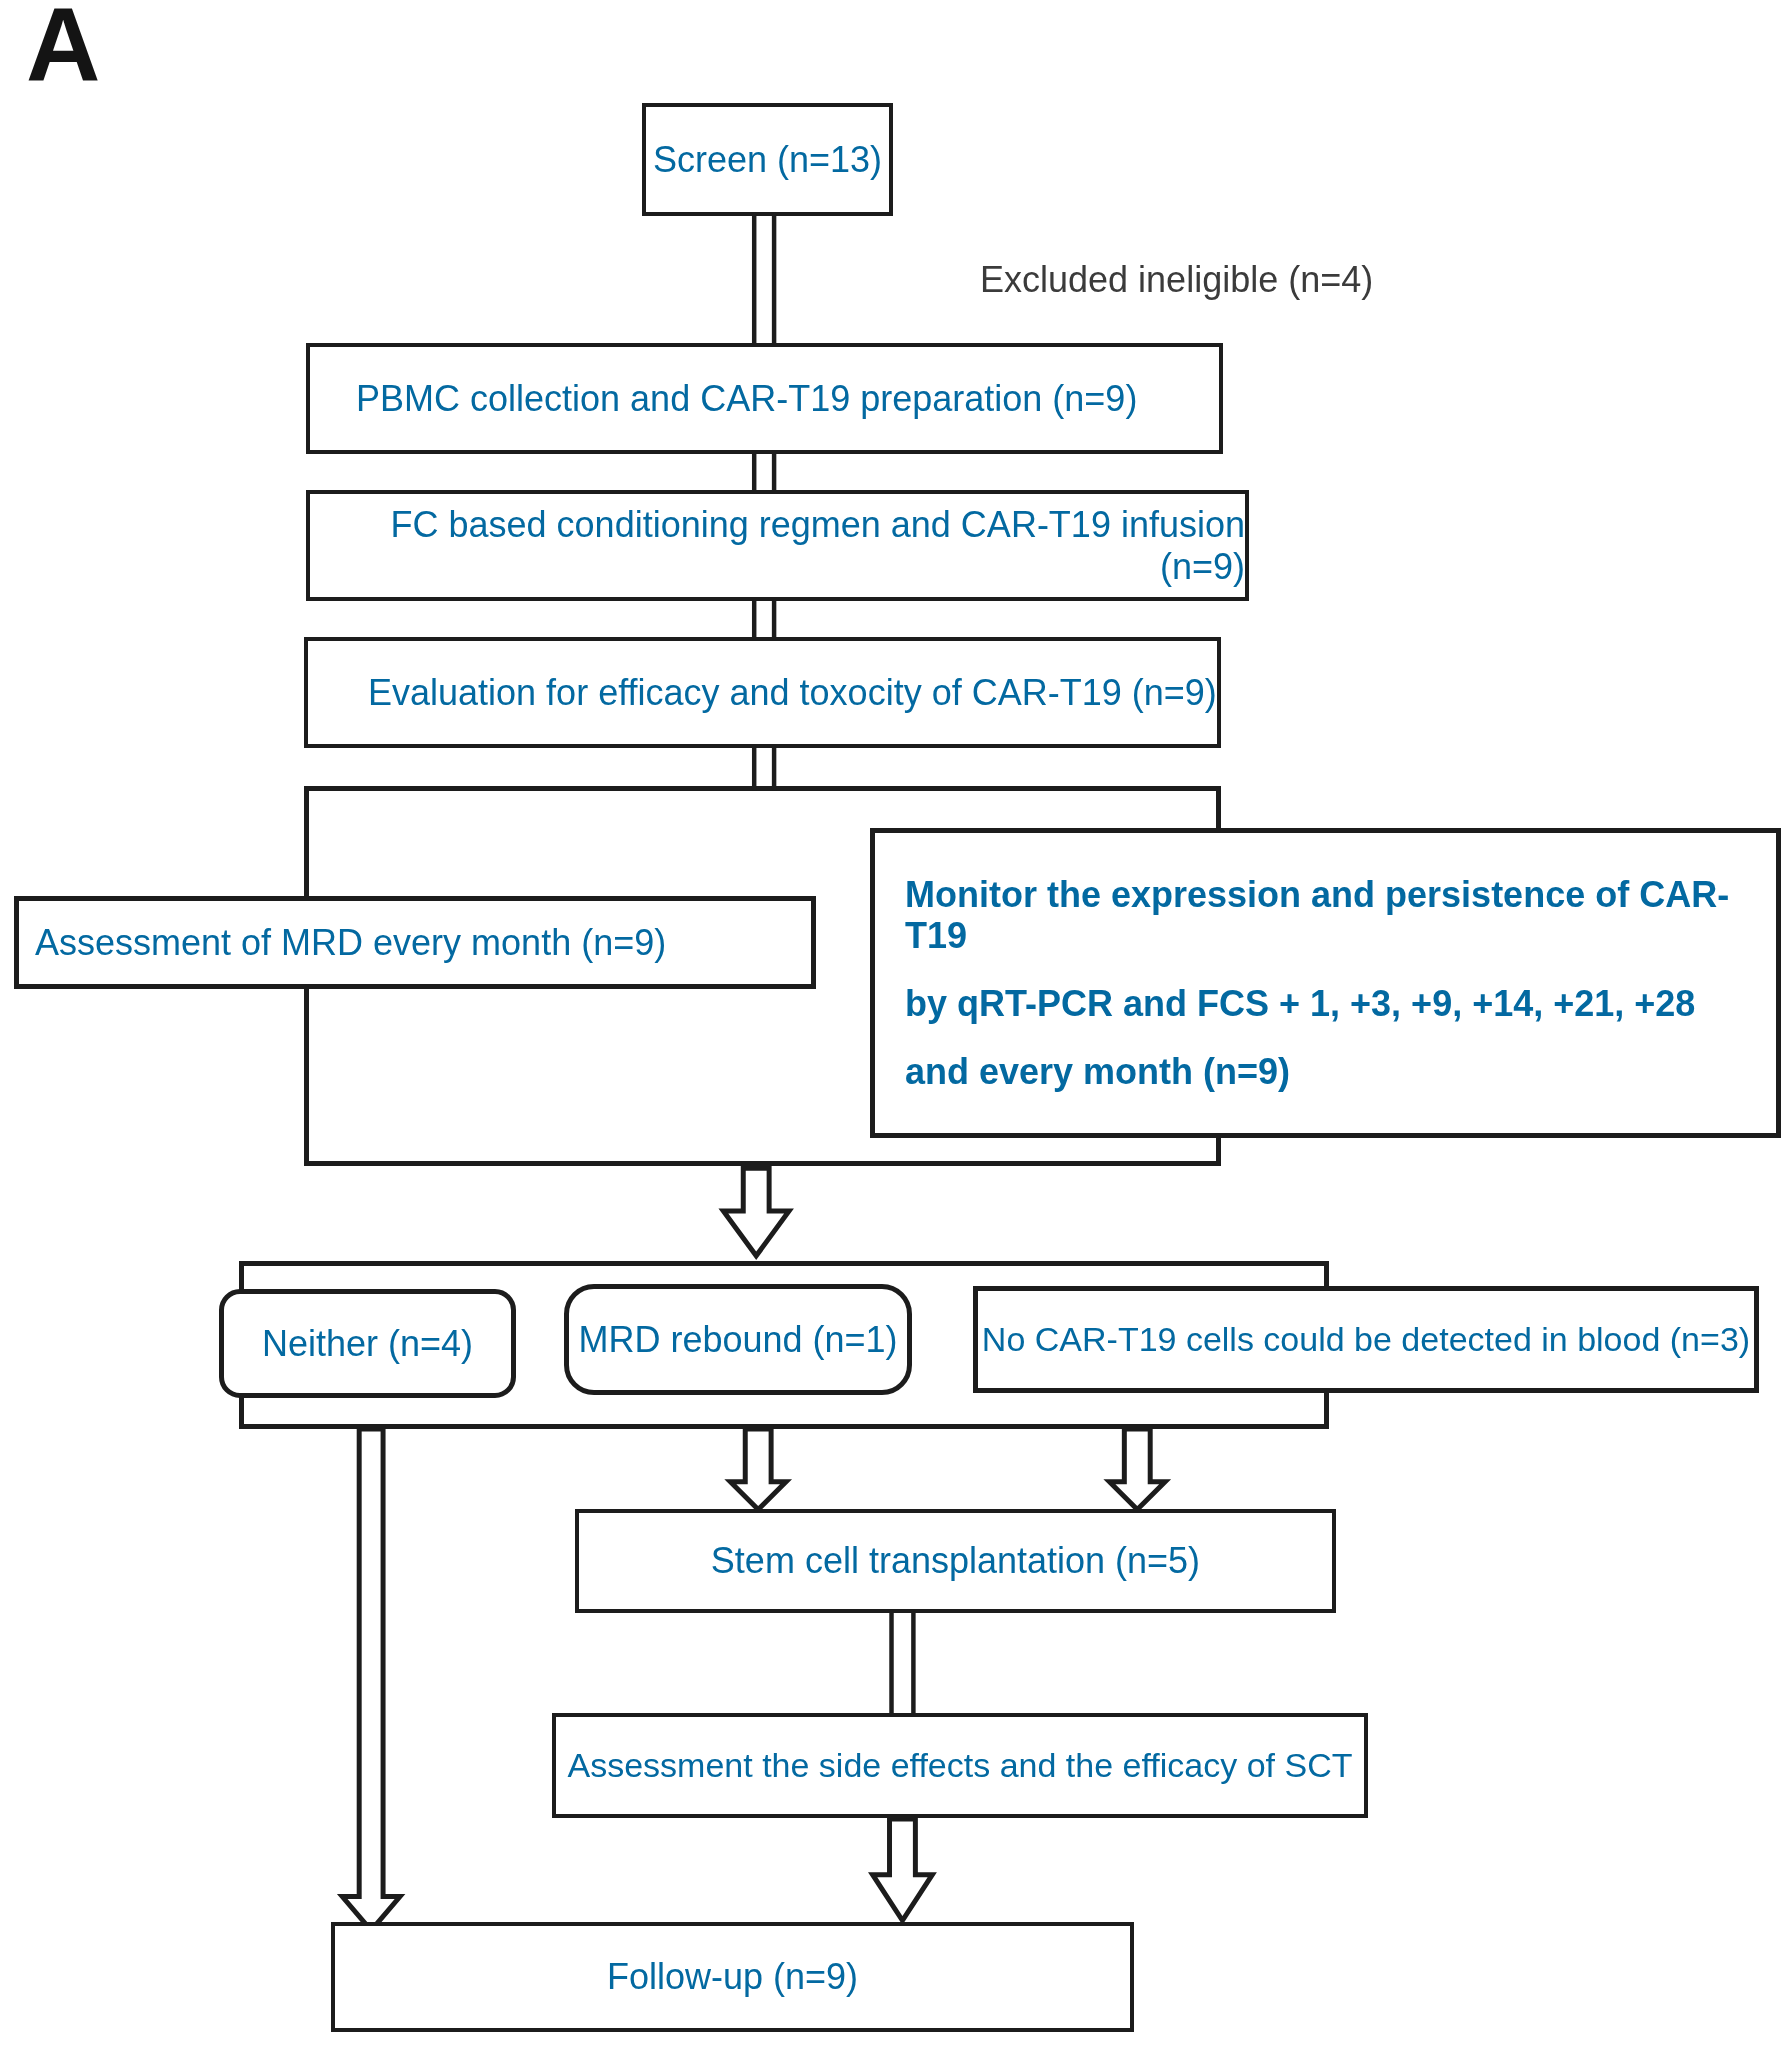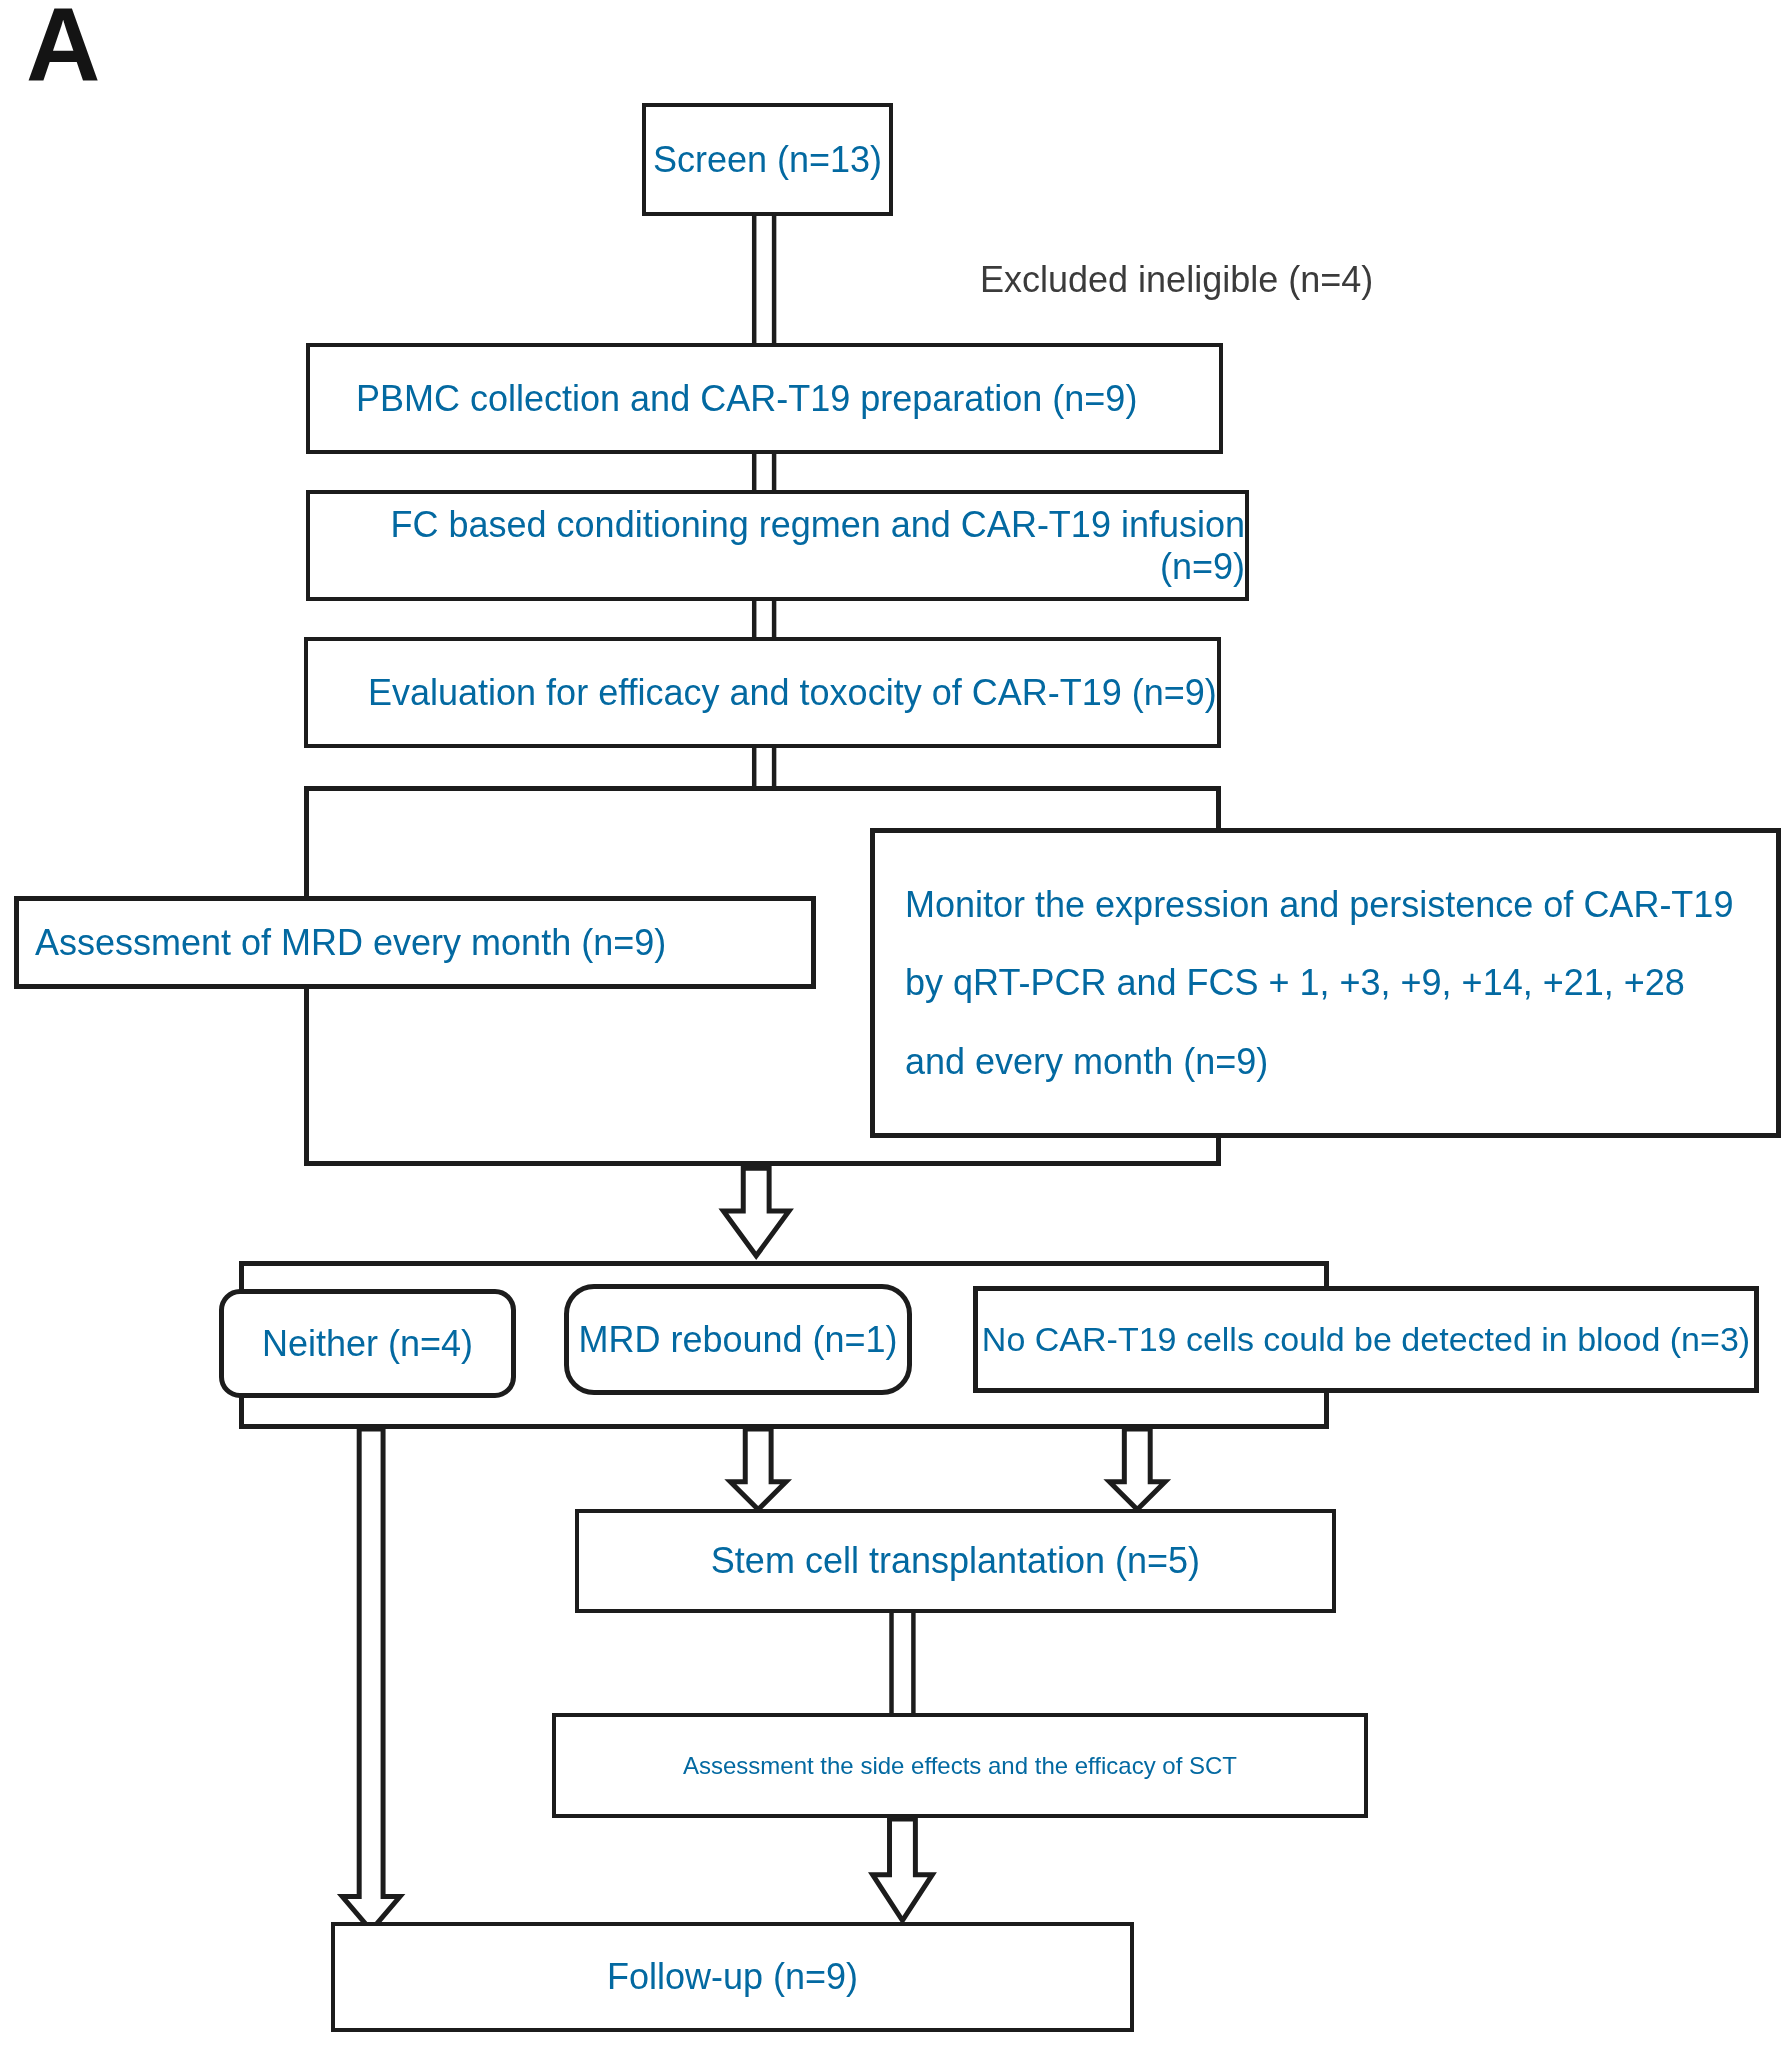--- a/index.html
+++ b/index.html
@@ -91,21 +91,21 @@
   </div>
 
   <div class="node thin" style="left:304px; top:637px; width:917px; height:111px; padding-left:60px;">
     <span>Evaluation for efficacy and toxocity of CAR-T19 (n=9)</span>
   </div>
 
   <div class="node" style="left:14px; top:896px; width:802px; height:93px; padding-left:16px;">
     <span>Assessment of MRD every month (n=9)</span>
   </div>
 
-  <div class="node" style="left:870px; top:828px; width:911px; height:310px; align-items:stretch;">
+  <div class="node" style="left:870px; top:828px; width:911px; height:310px; align-items:stretch;font-weight:bold;">
     <div class="monitor-lines">
       <div>Monitor the expression and persistence of CAR-T19</div>
       <div>by qRT-PCR and FCS + 1, +3, +9, +14, +21, +28</div>
       <div>and every month (n=9)</div>
     </div>
   </div>
 
   <div class="node center" style="left:219px; top:1289px; width:297px; height:109px;border-radius:21px;">
     <span>Neither (n=4)</span>
   </div>
@@ -115,21 +115,21 @@
   </div>
 
   <div class="node center" style="left:973px; top:1286px; width:786px; height:107px; font-size:34px;">
     <span>No CAR-T19 cells could be detected in blood (n=3)</span>
   </div>
 
   <div class="node thin center" style="left:575px; top:1509px; width:761px; height:104px;">
     <span>Stem cell transplantation (n=5)</span>
   </div>
 
-  <div class="node thin center" style="left:552px; top:1713px; width:816px; height:105px; font-size:24px;">
+  <div class="node thin center" style="left:552px; top:1713px; width:816px; height:105px; font-size:34px;">
     <span>Assessment the side effects and the efficacy of SCT</span>
   </div>
 
   <div class="node thin center" style="left:331px; top:1922px; width:803px; height:110px;">
     <span>Follow-up (n=9)</span>
   </div>
 
 </div>
 
 

